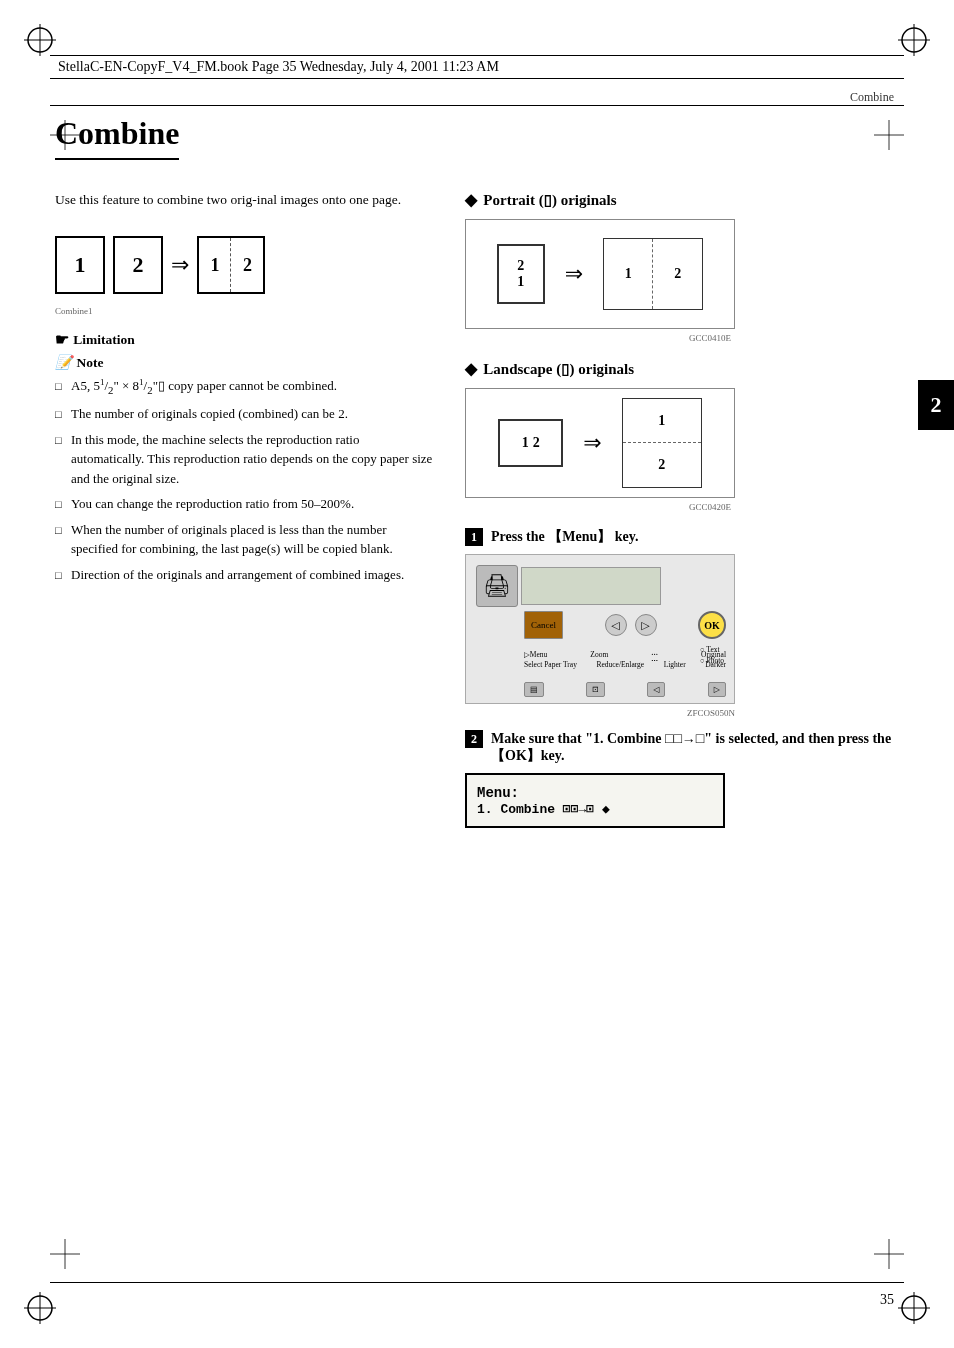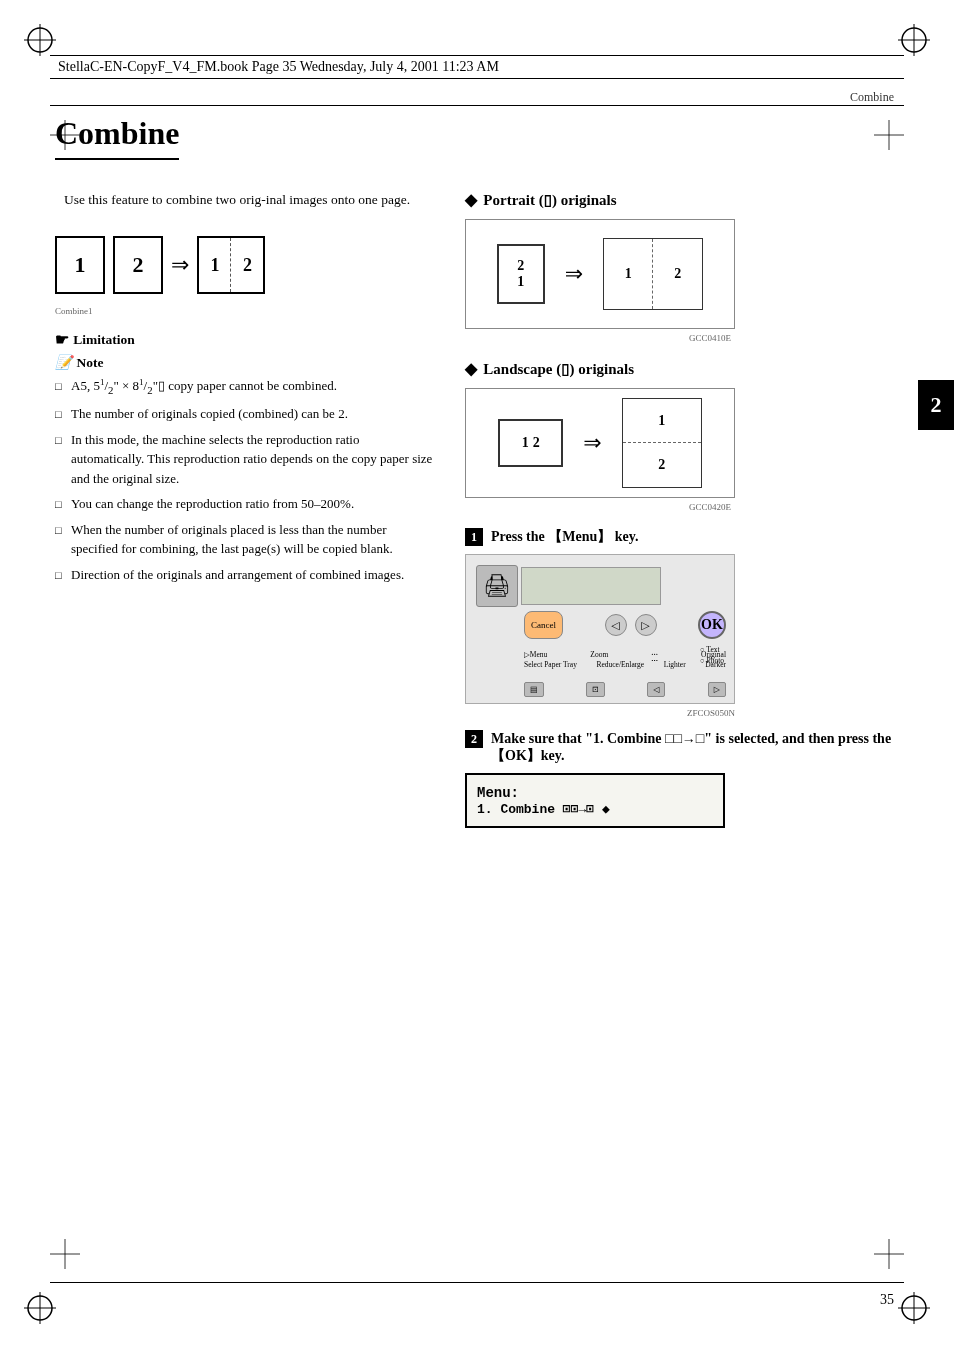--- a/index.html
+++ b/index.html
@@ -110,21 +110,20 @@
 
     .right-col {
       flex: 1;
     }
 
     
     .intro-text {
       font-size: 13.5px;
       line-height: 1.5;
       margin-bottom: 18px;
-      margin-left: 9px;
     }
 
     .diagram-box {
       width: 48px;
       height: 55px;
       border: 2px solid #000;
       display: flex;
       align-items: center;
       justify-content: center;
       font-size: 24px;
@@ -289,36 +288,36 @@
       top: 12px;
       left: 55px;
       width: 140px;
       height: 38px;
       background: #d0d8c8;
       border: 1px solid #999;
     }
 
     .btn-cancel {
       font-size: 9px;
-      background: #fdba74;
+      background: #a16207;
       border: 1px solid #888;
       padding: 8px 6px;
-      border-radius: 8px;
+      border-radius: 1px;
     }
 
     .btn-ok {
       width: 28px;
       height: 28px;
-      background: #c4b5fd;
+      background: #fde047;
       border-radius: 50%;
       border: 2px solid #666;
       display: flex;
       align-items: center;
       justify-content: center;
-      font-size: 14px;
+      font-size: 10px;
       font-weight: bold;
     }
 
     .nav-arrow {
       width: 22px;
       height: 22px;
       background: #ccc;
       border-radius: 50%;
       border: 1px solid #888;
       display: flex;

